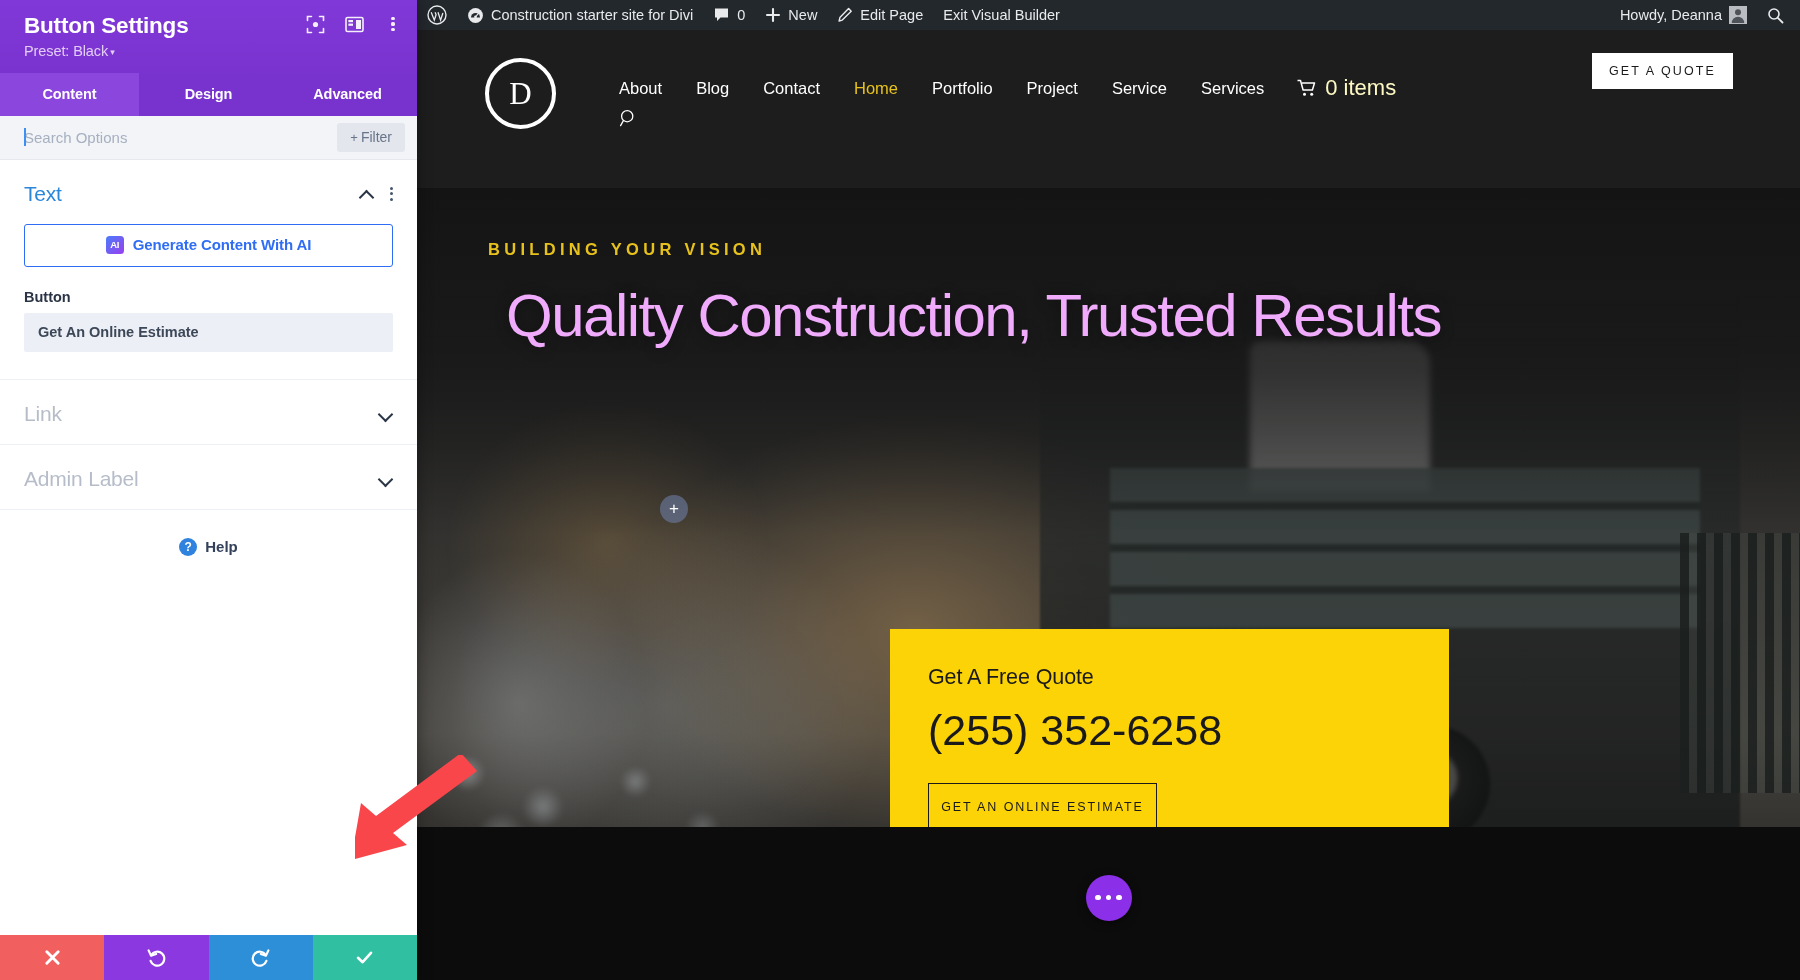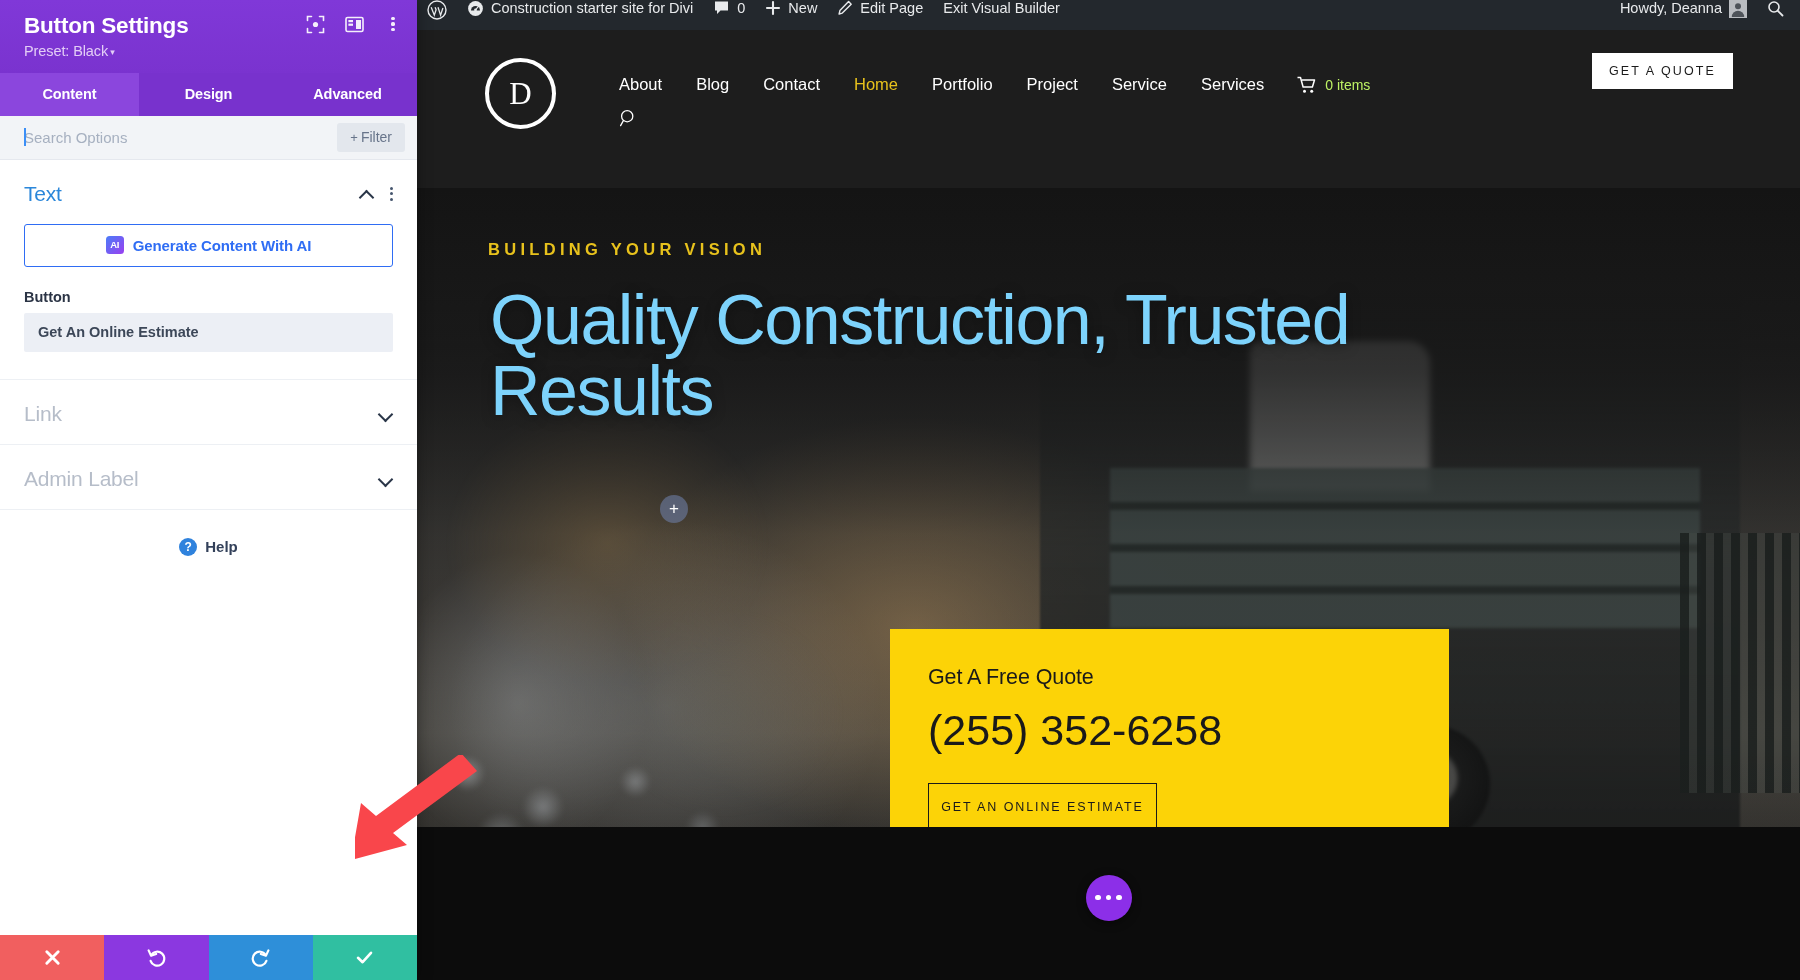--- a/index.html
+++ b/index.html
@@ -170,21 +170,21 @@
   .chev.up:before { transform: rotate(-135deg); top: 3px; }
   .kebab {
     display: flex; flex-direction: column; gap: 2.5px; align-items: center;
     cursor: pointer;
   }
   .kebab i { width: 3.2px; height: 3.2px; border-radius: 50%; background: #46566e; display: block; }
   .kebab.light i { background: #ffffff; }
 
   .ai-button {
     display: flex;
-    align-items: flex-end;
+    align-items: center;
     justify-content: center;
     gap: 9px;
     border: 1.6px solid #2f6df4;
     border-radius: 3px;
     padding: 11px 0 12px;
     margin: 0 0 22px;
     cursor: pointer;
     background: #fff;
   }
   .ai-badge {
@@ -264,20 +264,21 @@
     height: 30px;
     background: #23282d;
     display: flex;
     align-items: center;
     z-index: 30;
     color: #e8eaec;
     font-size: 14.5px;
   }
   .ab-item {
     display: flex;
+    align-items: center;
     gap: 7px;
     padding: 0 10px;
     height: 30px;
     cursor: pointer;
     white-space: nowrap;
   }
   .ab-right {
     margin-left: auto;
     display: flex;
     align-items: center;
@@ -332,22 +333,22 @@
     font-size: 16.5px;
     text-decoration: none;
     padding: 0 17px;
     white-space: nowrap;
   }
   .nav a.current { color: #e8c21c; }
   .cart {
     display: flex;
     align-items: center;
     gap: 8px;
-    color: #bef264;
-    font-size: 14px;
+    color: #fef9c3;
+    font-size: 22px;
     padding-left: 16px;
   }
   .nav-search {
     position: absolute;
     left: 202px; top: 78px;
     cursor: pointer;
   }
   .quote-btn {
     position: absolute;
     right: 67px; top: 23px;
@@ -447,26 +448,26 @@
     left: 0; top: 0; right: 0; bottom: 0;
     padding: 52px 0 0 71px;
   }
   .eyebrow {
     color: #e8c21c;
     font-size: 16.5px;
     font-weight: bold;
     letter-spacing: 4.3px;
   }
   .hero-title {
-    color: #7dd3fc;
-    font-size: 70px;
+    color: #f0abfc;
+    font-size: 60px;
     line-height: 1.02;
     font-weight: normal;
     letter-spacing: -1.5px;
-    margin: 26px 2px 0;
+    margin: 26px 18px 0;
     max-width: 1040px;
     text-shadow: 0 2px 14px rgba(0,0,0,.35);
   }
   .plus-badge {
     position: absolute;
     left: 243px; top: 307px;
     width: 28px; height: 28px;
     border-radius: 50%;
     background: rgba(110,128,168,.58);
     color: #ffffff;

